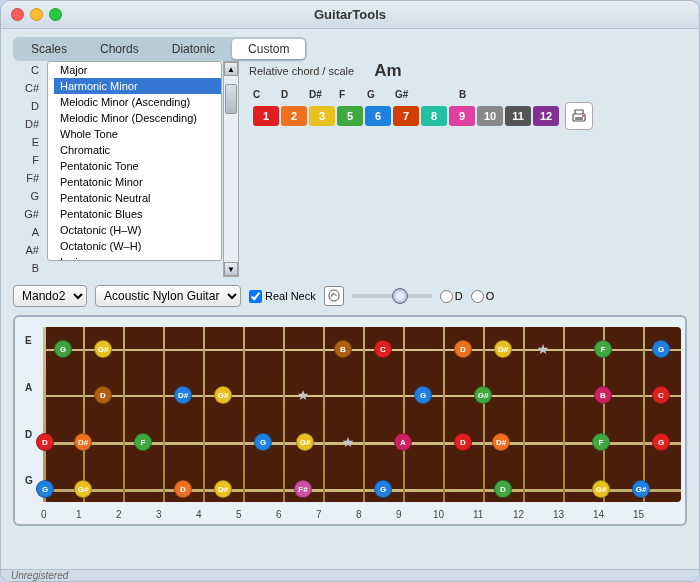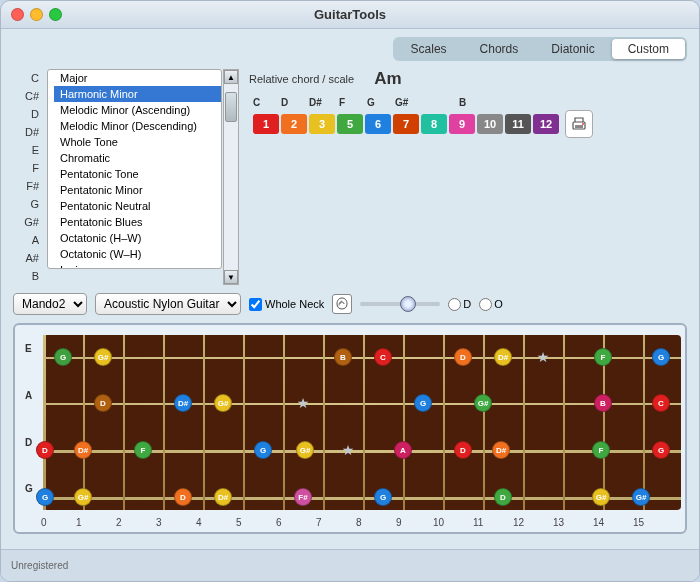--- a/index.html
+++ b/index.html
@@ -48,22 +48,22 @@
     .title-text {
       font-size: 13px;
       font-weight: 600;
       color: #333;
     }
     .content {
       padding: 8px 12px;
     }
     .tabs-row {
       display: flex;
-      justify-content: flex-end;
-      margin-bottom: 8px;
+      justify-content: flex-start;
+      margin-bottom: 0;
     }
     .tab-group {
       display: flex;
       background: #b8ccd8;
       border-radius: 6px;
       padding: 2px;
       gap: 1px;
     }
     .tab {
       padding: 3px 16px;
@@ -249,25 +249,26 @@
     .star-marker {
       position: absolute;
       font-size: 14px;
       color: #c0c8d0;
       transform: translate(-50%, -50%);
       z-index: 5;
     }
     .status-bar {
       position: absolute;
       bottom: 0; left: 0; right: 0;
-      padding: 10px 10px;
+      padding: 0 10px;
       font-size: 10px;
       color: #666;
       background: #d0dce8;
       border-top: 1px solid #b0c0d0;
+      font-style: italic;
     }
   </style>
 </head>
 <body>
 
 <div class="window">
   <div class="title-bar">
     <div class="title-bar-buttons">
       <div class="tb-btn tb-close"></div>
       <div class="tb-btn tb-min"></div>
@@ -389,21 +390,21 @@
         <option>Mando1</option>
         <option>Guitar</option>
       </select>
       <select class="control-select">
         <option>Acoustic Nylon Guitar</option>
         <option>Acoustic Steel Guitar</option>
         <option>Electric Guitar</option>
       </select>
       <label class="checkbox-label">
         <input type="checkbox" checked="" style="">
-        <span>Whole Neck</span>
+        <span>Real Neck</span>
       </label>
       <div class="fingerprint-icon">
         <svg width="14" height="14" viewBox="0 0 14 14">
           <path d="M7 1 C4 1 2 3 2 7 C2 10 4 12 7 12 C10 12 12 10 12 7 C12 3 10 1 7 1Z" fill="none" stroke="#555" stroke-width="1"></path>
           <path d="M5 7 C5 5.9 5.9 5 7 5 C8.1 5 9 5.9 9 7" fill="none" stroke="#555" stroke-width="1"></path>
           <path d="M4 8.5 C4 6 5.3 4 7 4" fill="none" stroke="#555" stroke-width="0.8"></path>
         </svg>
       </div>
       <div class="slider-container">
         <div class="slider">

